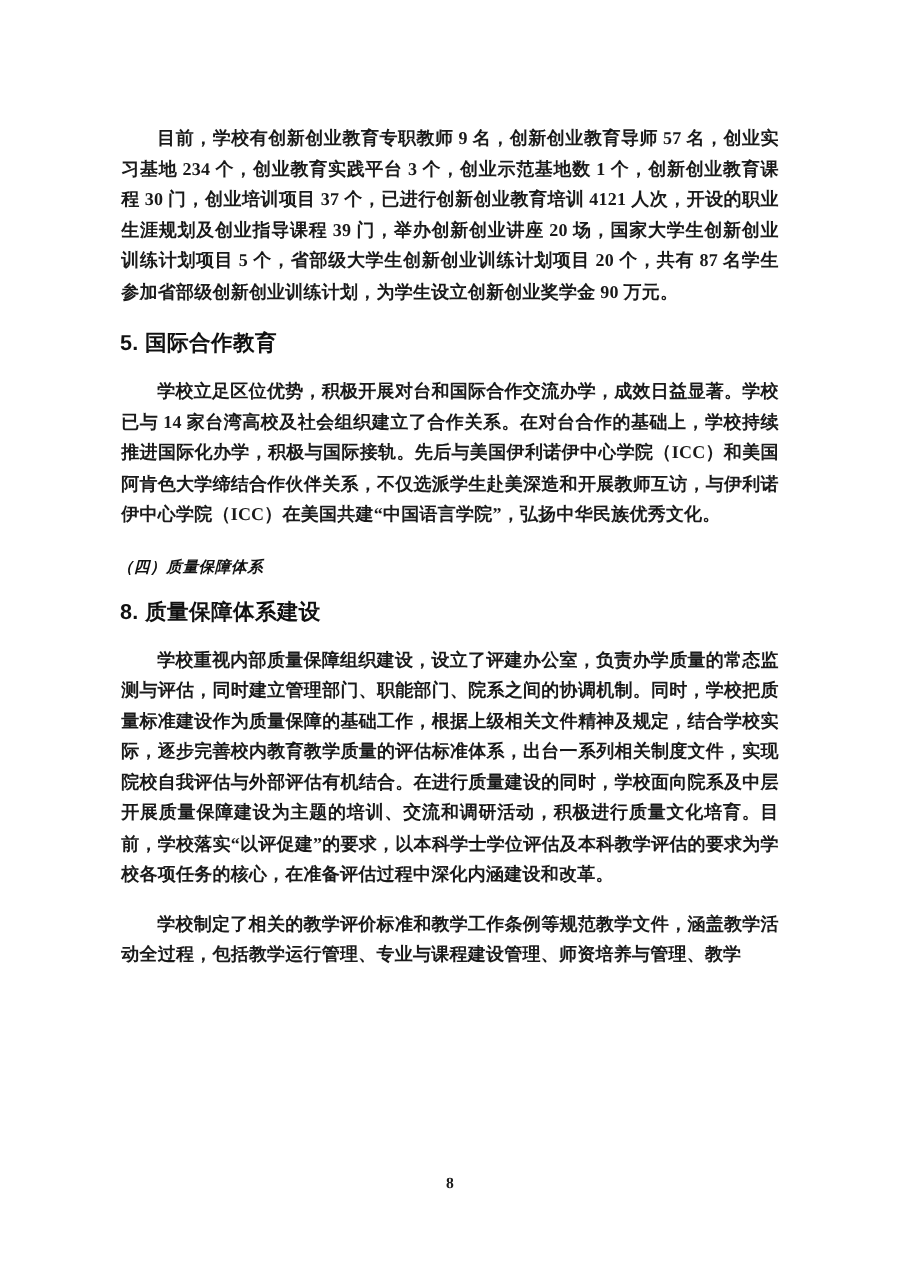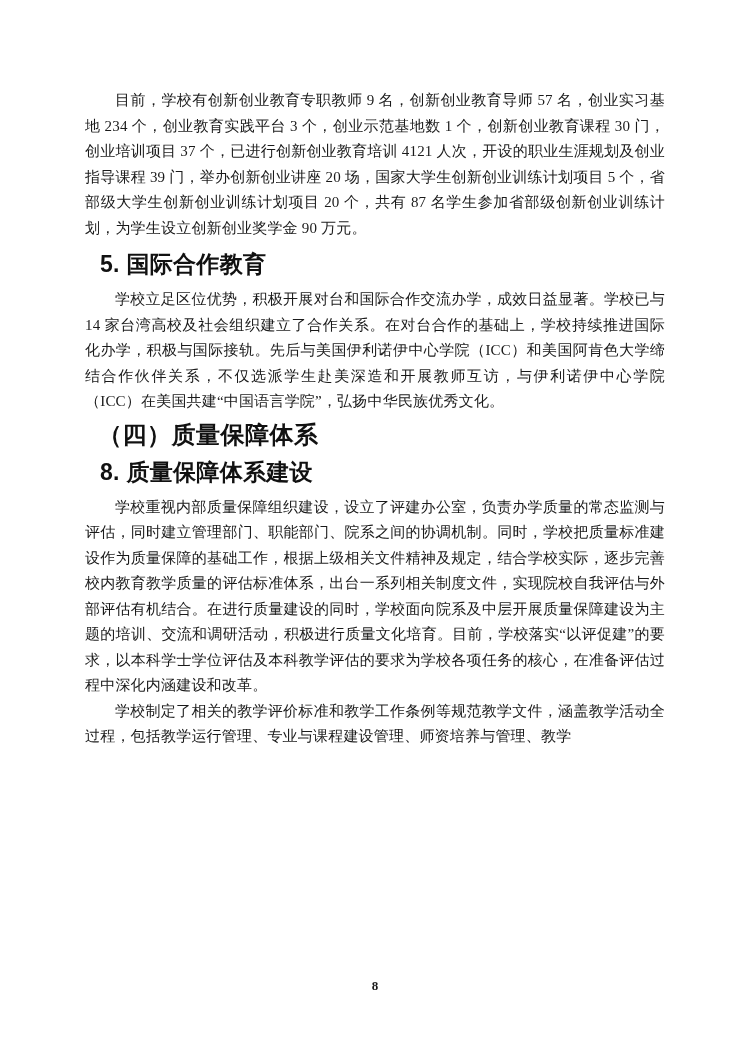--- a/index.html
+++ b/index.html
@@ -18,45 +18,47 @@
     top: 0;
     left: 0;
     width: 750px;
     height: 1061px;
     background: #ffffff;
     box-sizing: border-box;
     padding: 88px 85px 0 85px;
     overflow: hidden;
   }
   p.body-par {
-    margin: 0;
+    margin: 16px;
     font-family: "Liberation Serif", "DejaVu Serif", serif;
     font-size: 15px;
     line-height: 25.5px;
     color: #1a1a1a;
     text-align: justify;
     text-justify: inter-ideograph;
     text-indent: 2em;
     letter-spacing: 0.2px;
+    font-weight: bold;
   }
   h2.sec-heading {
     margin: 6px 0 8px 0;
     padding-left: 13px;
     font-family: "Liberation Sans", "DejaVu Sans", sans-serif;
-    font-size: 24px;
+    font-size: 13px;
     font-weight: 600;
     color: #111111;
     line-height: 28px;
     letter-spacing: 0.5px;
+    font-style: italic;
   }
   h3.sub-heading {
     margin: 10px 0 10px 0;
     padding-left: 15px;
     font-family: "Liberation Sans", "DejaVu Sans", sans-serif;
-    font-size: 23px;
+    font-size: 18px;
     font-weight: 600;
     color: #111111;
     line-height: 26px;
     letter-spacing: 0.3px;
   }
   .par-after-heading {
     margin-top: 4px;
   }
   .footer-pagenum {
     position: absolute;

